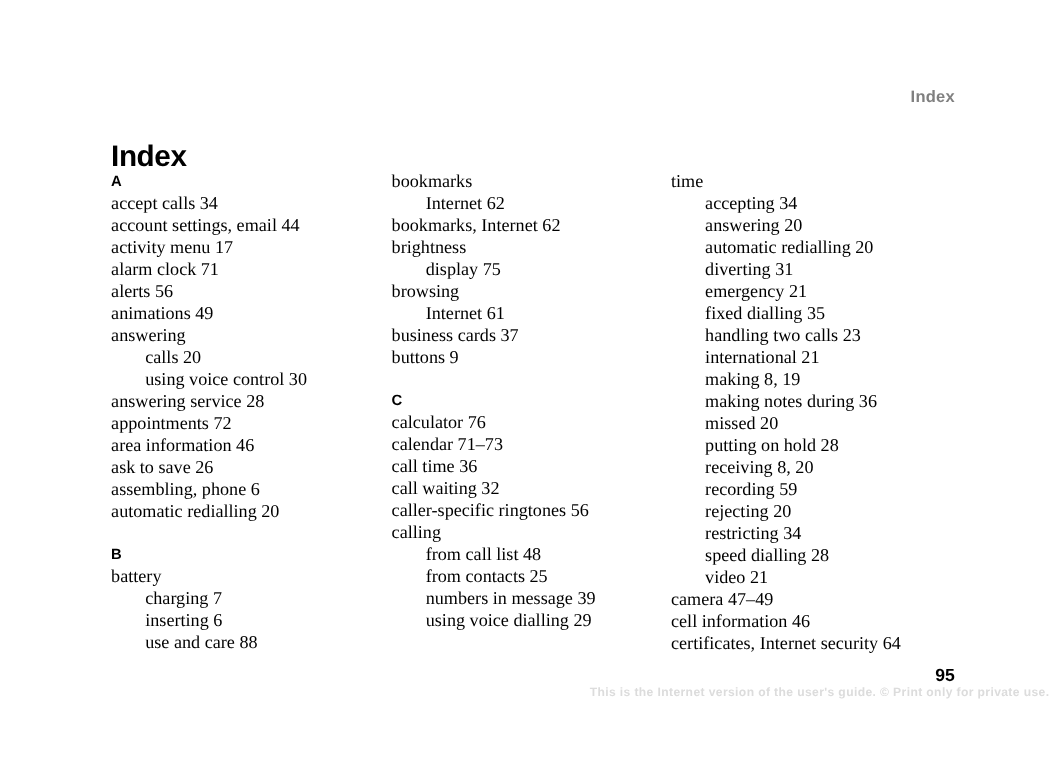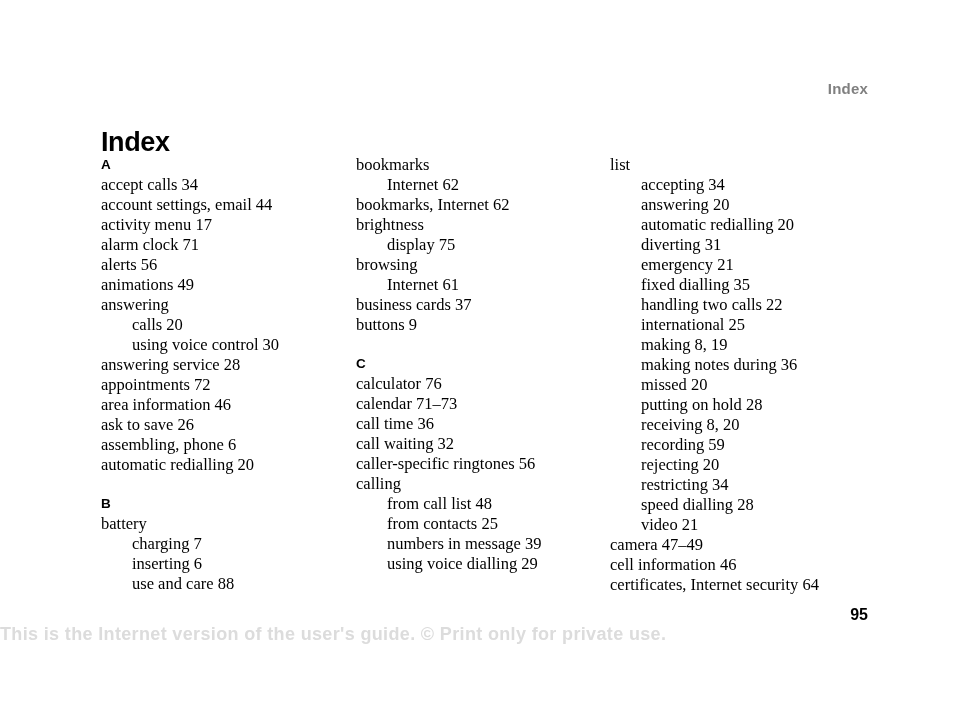--- a/index.html
+++ b/index.html
@@ -88,24 +88,24 @@
   .entry.sub {
     padding-left: 31px;
   }
 
   
   .footer-note {
     position: absolute;
     left: 0;
     top: 624px;
     width: 954px;
-    text-align: left;
-    font-family: "Liberation Sans", sans-serif;
-    font-weight: bold;
-    font-size: 18px;
+    text-align: right;
+    font-family: "Liberation Sans", sans-serif;
+    font-weight: bold;
+    font-size: 11px;
     letter-spacing: 0.35px;
     color: #dcdcdc;
     white-space: nowrap;
   }
   .page-number {
     position: absolute;
     right: 86px;
     top: 606px;
     font-family: "Liberation Sans", sans-serif;
     font-weight: bold;
@@ -173,29 +173,29 @@
           <div class="entry">caller-specific ringtones 56</div>
           <div class="entry">calling</div>
           <div class="entry sub">from call list 48</div>
           <div class="entry sub">from contacts 25</div>
           <div class="entry sub">numbers in message 39</div>
           <div class="entry sub">using voice dialling 29</div>
         </div>
       </div>
     <div class="column col-3">
         <div class="section-block">
-          <div class="entry">list</div>
+          <div class="entry">time</div>
           <div class="entry sub">accepting 34</div>
           <div class="entry sub">answering 20</div>
           <div class="entry sub">automatic redialling 20</div>
           <div class="entry sub">diverting 31</div>
           <div class="entry sub">emergency 21</div>
           <div class="entry sub">fixed dialling 35</div>
-          <div class="entry sub">handling two calls 22</div>
-          <div class="entry sub">international 25</div>
+          <div class="entry sub">handling two calls 23</div>
+          <div class="entry sub">international 21</div>
           <div class="entry sub">making 8, 19</div>
           <div class="entry sub">making notes during 36</div>
           <div class="entry sub">missed 20</div>
           <div class="entry sub">putting on hold 28</div>
           <div class="entry sub">receiving 8, 20</div>
           <div class="entry sub">recording 59</div>
           <div class="entry sub">rejecting 20</div>
           <div class="entry sub">restricting 34</div>
           <div class="entry sub">speed dialling 28</div>
           <div class="entry sub">video 21</div>

